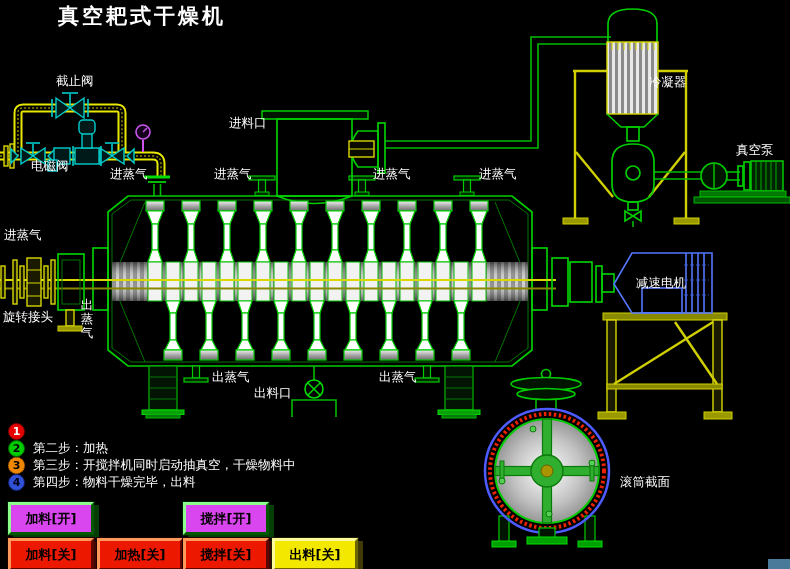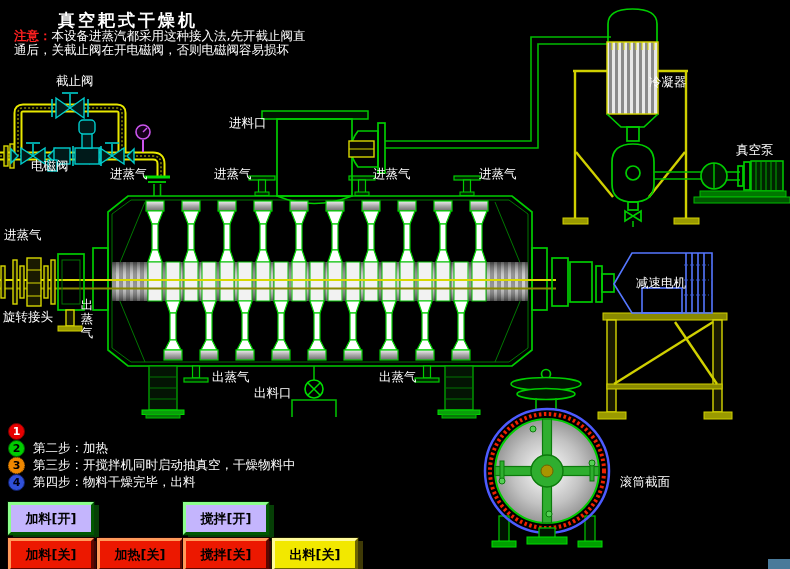--- a/index.html
+++ b/index.html
@@ -15,37 +15,37 @@
   .cyanl{stroke:#00cccc;stroke-width:1.6;fill:none;}
   .grn{stroke:#00cc00;fill:none;stroke-width:1.7;}
   .grnd{stroke:#007700;fill:none;stroke-width:1;}
   .yel{stroke:#d8d800;fill:#1a1a00;stroke-width:1.4;}
   .yell{stroke:#d0d000;stroke-width:2.4;fill:none;}
   .blu{stroke:#5577ff;fill:none;stroke-width:1.6;}
   
   .lbl{position:absolute;color:#fff;font-size:12.5px;white-space:nowrap;}
   .vlbl{position:absolute;color:#fff;font-size:12.5px;width:14px;line-height:14px;
         word-break:break-all;text-align:center;}
-  .title{position:absolute;left:58px;top:2px;font-size:17px;font-weight:bold;color:#fff;
-         letter-spacing:3px;margin-top:7px;}
+  .title{position:absolute;left:58px;top:2px;font-size:21px;font-weight:bold;color:#fff;
+         letter-spacing:3px;}
   .note{position:absolute;left:14px;top:29px;font-size:12.5px;line-height:14px;color:#fff;}
   .note .pfx{color:#ff2020;font-weight:bold;}
   
   .step{position:absolute;left:8px;display:flex;align-items:center;gap:8px;color:#fff;
         font-size:12.5px;white-space:nowrap;}
   .badge{display:inline-flex;width:15px;height:15px;border-radius:50%;align-items:center;
          justify-content:center;font-size:11px;font-weight:bold;flex:0 0 15px;}
   .b1{background:#e60000;color:#fff;border:1px solid #7a0000;}
   .b2{background:#00cc00;color:#000;border:1px solid #006600;}
   .b3{background:#ef8800;color:#000;border:1px dotted #7a4400;}
   .b4{background:#3050d8;color:#001;border:1px solid #101f66;}
   
   .btn{position:absolute;width:80px;height:27px;display:flex;align-items:center;
        justify-content:center;font-size:13px;font-weight:bold;color:#000;cursor:pointer;}
-  .btn.on{background:#c4b5fd;border-top:3px solid #8cff8c;border-left:3px solid #8cff8c;
+  .btn.on{background:#d946ef;border-top:3px solid #8cff8c;border-left:3px solid #8cff8c;
        border-bottom:3px solid #005800;border-right:3px solid #005800;
        box-shadow:5px 3px 0 0 #063f06,0 0 0 1px #001c00;}
   .btn.off{background:#ec1800;border-top:3px solid #ff9a5a;border-left:3px solid #ff9a5a;
        border-bottom:3px solid #5e0700;border-right:3px solid #5e0700;
        box-shadow:5px 3px 0 0 #3f0606,0 0 0 1px #1c0000;}
   .btn.offy{background:#f2e800;border-top:3px solid #fffa9a;border-left:3px solid #fffa9a;
        border-bottom:3px solid #6e6600;border-right:3px solid #6e6600;
        box-shadow:5px 3px 0 0 #3f3a06,0 0 0 1px #1c1a00;}
 </style>
 </head>
@@ -353,24 +353,20 @@
     <circle cx="502" cy="481" r="3" fill="#55d055" stroke="#0b7a0b"></circle>
     <circle cx="549" cy="514" r="3" fill="#55d055" stroke="#0b7a0b"></circle>
     <circle cx="592" cy="463" r="3" fill="#55d055" stroke="#0b7a0b"></circle>
     <rect x="539" y="528" width="16" height="10" fill="#001400" stroke="#00bb00" stroke-width="1.3"></rect>
     <rect x="527" y="537" width="40" height="7" fill="#00a000" stroke="#00dd00"></rect>
   </g>
   <rect class="corner-rect" x="768" y="559" width="22" height="10" fill="#4a7a9a"></rect>
 </svg>
 
 <div class="title">真空耙式干燥机</div>
-<div class="note">
-  <div><span class="pfx">注意：</span><span>本设备进蒸汽都采用这种接入法,先开截止阀直</span></div>
-  <div>通后，关截止阀在开电磁阀，否则电磁阀容易损坏</div>
-</div>
 
 <div class="lbl" style="left:56px;top:73px">截止阀</div>
 <div class="lbl" style="left:31px;top:158px">电磁阀</div>
 <div class="lbl" style="left:229px;top:115px">进料口</div>
 <div class="lbl" style="left:110px;top:166px">进蒸气</div>
 <div class="lbl" style="left:214px;top:166px">进蒸气</div>
 <div class="lbl" style="left:373px;top:166px">进蒸气</div>
 <div class="lbl" style="left:479px;top:166px">进蒸气</div>
 <div class="lbl" style="left:4px;top:227px">进蒸气</div>
 <div class="lbl" style="left:3px;top:309px">旋转接头</div>

